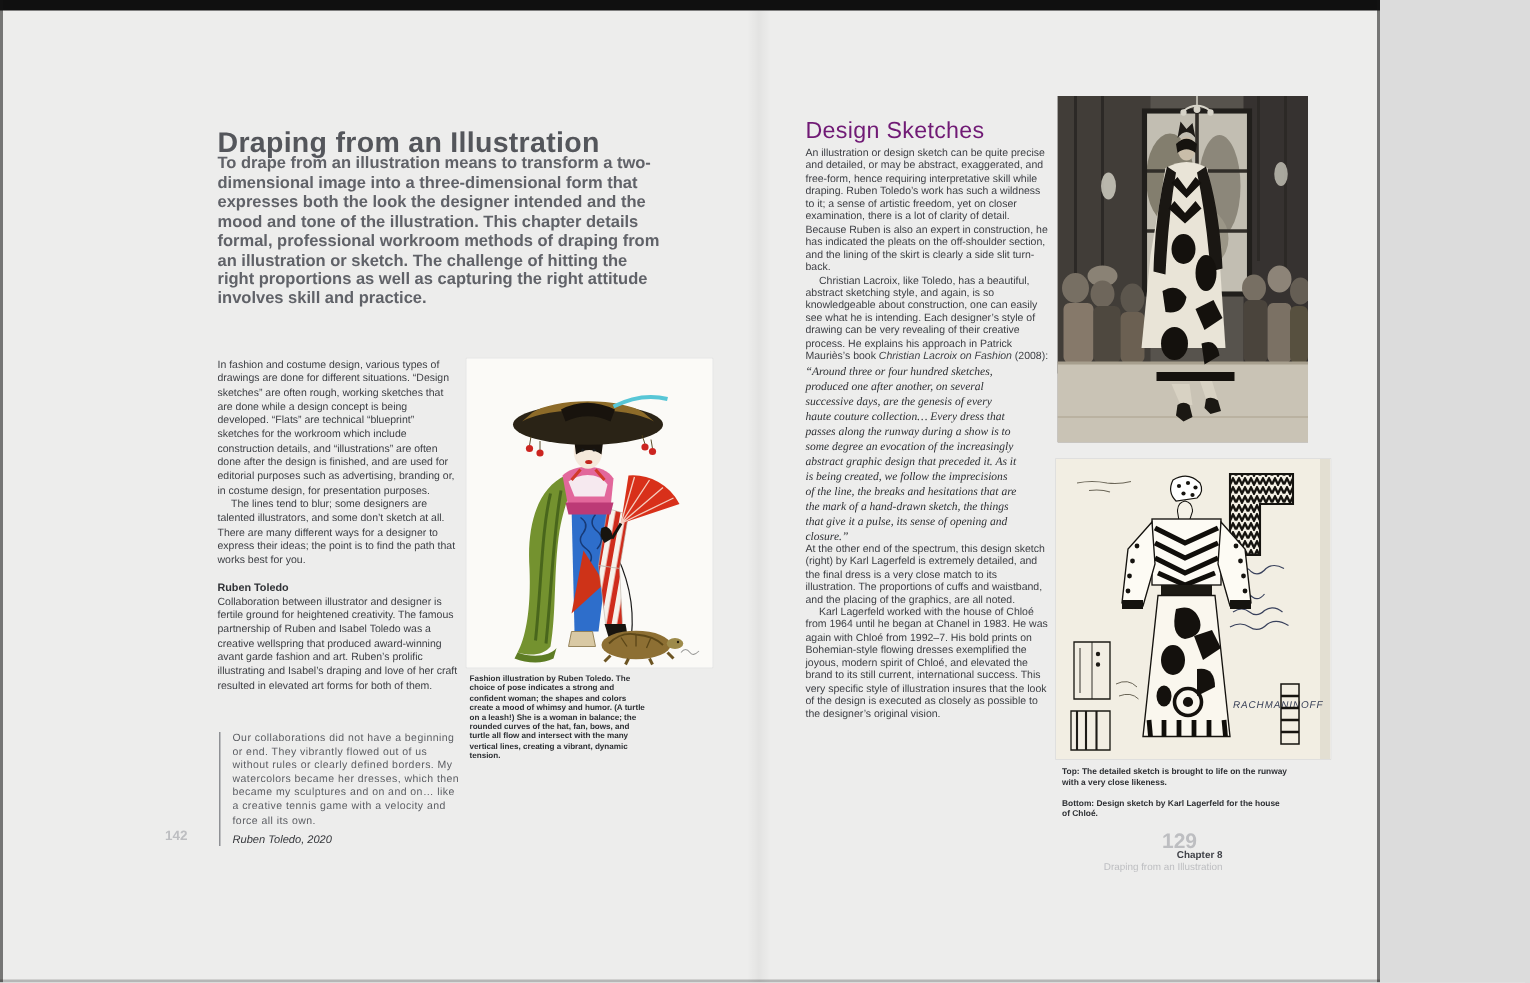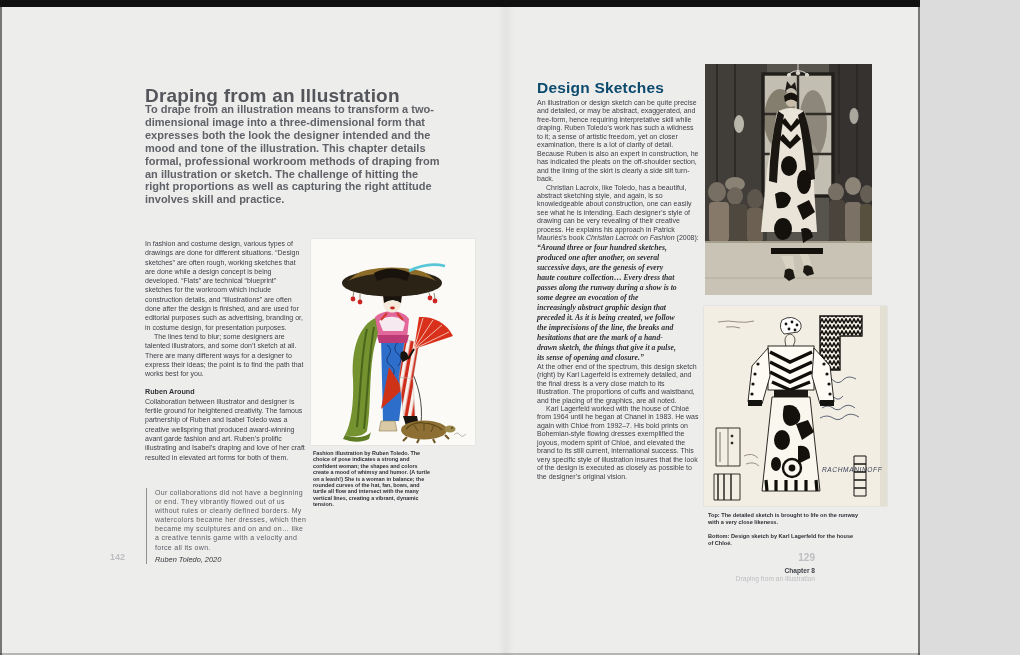--- a/index.html
+++ b/index.html
@@ -31,36 +31,36 @@
     font-size:7px;line-height:9.1px;letter-spacing:.3px;color:#5b5d62;}
   .lp-quote .attr{display:block;margin-top:3px;font-style:italic;font-size:7.4px;
     letter-spacing:0;color:#36383c;}
   .lp-pagenum{position:absolute;left:110px;top:552px;font-size:9px;font-weight:700;color:#bdbec1;}
   .lp-figure{position:absolute;left:311px;top:239px;width:164px;height:206px;
     background:#fbfbf9;box-shadow:0 0 0 .5px rgba(0,0,0,.06);}
   .lp-caption{position:absolute;left:313px;top:450px;width:120px;font-size:5.4px;
     line-height:6.4px;font-weight:700;color:#2e3034;}
 
   
-  .rp-title{position:absolute;left:537px;top:66px;font-size:15.5px;font-weight:700;
-    color:#0c4a6e;letter-spacing:.2px;text-align:right;}
+  .rp-title{position:absolute;left:537px;top:66px;font-size:15.5px;font-weight:400;
+    color:#701a75;letter-spacing:.2px;text-align:right;}
   .rp-col{position:absolute;left:537px;top:99px;width:162px;font-size:7px;
     line-height:8.45px;color:#3c3e43;}
   .rp-col p{margin:0;}
   .rp-col p.indent{text-indent:9px;}
   .rp-col .booktitle{font-style:italic;}
   .rp-quote{margin:7px 0 7px 13px;font-family:"Liberation Serif",serif;font-style:italic;
-    font-size:7.7px;line-height:10px;color:#2d2f33;width:142px;font-weight:bold;}
+    font-size:7.7px;line-height:10px;color:#2d2f33;width:142px;}
   .rp-photo{position:absolute;left:705px;top:64px;width:167px;height:231px;}
   .rp-sketch{position:absolute;left:704px;top:306px;width:183px;height:200px;
     box-shadow:0 0 0 .5px rgba(0,0,0,.08);}
   .rp-captions{position:absolute;left:708px;top:512px;width:150px;font-size:5.6px;
     line-height:7px;font-weight:700;color:#2e3034;}
   .rp-captions p{margin:0 0 7px 0;}
-  .rp-pagenum{position:absolute;right:105px;top:552px;font-size:10px;font-weight:700;
+  .rp-pagenum{position:absolute;right:122px;top:552px;font-size:14px;font-weight:700;
     color:#bdbec1;text-align:right;}
   .rp-footer{position:absolute;right:105px;top:567px;text-align:right;line-height:8px;}
   .rp-footer .chap{font-size:6.6px;font-weight:700;color:#404248;}
   .rp-footer .ftitle{font-size:6.6px;color:#bdbec1;}
 </style>
 </head>
 <body>
 
 <div class="canvas">
   <div class="edge-top"></div>
@@ -69,21 +69,21 @@
   <div class="edge-bottom"></div>
   <div class="gutter"></div>
 
   <h1 class="lp-title">Draping from an Illustration</h1>
 
   <div class="lp-intro">To drape from an illustration means to transform a two-dimensional image into a three-dimensional form that expresses both the look the designer intended and the mood and tone of the illustration. This chapter details formal, professional workroom methods of draping from an illustration or sketch. The challenge of hitting the right proportions as well as capturing the right attitude involves skill and practice.</div>
 
   <div class="lp-col">
     <p>In fashion and costume design, various types of drawings are done for different situations. “Design sketches” are often rough, working sketches that are done while a design concept is being developed. “Flats” are technical “blueprint” sketches for the workroom which include construction details, and “illustrations” are often done after the design is finished, and are used for editorial purposes such as advertising, branding or, in costume design, for presentation purposes.</p>
     <p class="indent">The lines tend to blur; some designers are talented illustrators, and some don’t sketch at all. There are many different ways for a designer to express their ideas; the point is to find the path that works best for you.</p>
-    <p class="lp-heading">Ruben Around</p>
+    <p class="lp-heading">Ruben Toledo</p>
     <p>Collaboration between illustrator and designer is fertile ground for heightened creativity. The famous partnership of Ruben and Isabel Toledo was a creative wellspring that produced award-winning avant garde fashion and art. Ruben’s prolific illustrating and Isabel’s draping and love of her craft resulted in elevated art forms for both of them.</p>
   </div>
 
   <div class="lp-quote">
     <span>Our collaborations did not have a beginning or end. They vibrantly flowed out of us without rules or clearly defined borders. My watercolors became her dresses, which then became my sculptures and on and on… like a creative tennis game with a velocity and force all its own.</span>
     <span class="attr">Ruben Toledo, 2020</span>
   </div>
 
   <div class="lp-pagenum">142</div>
 

